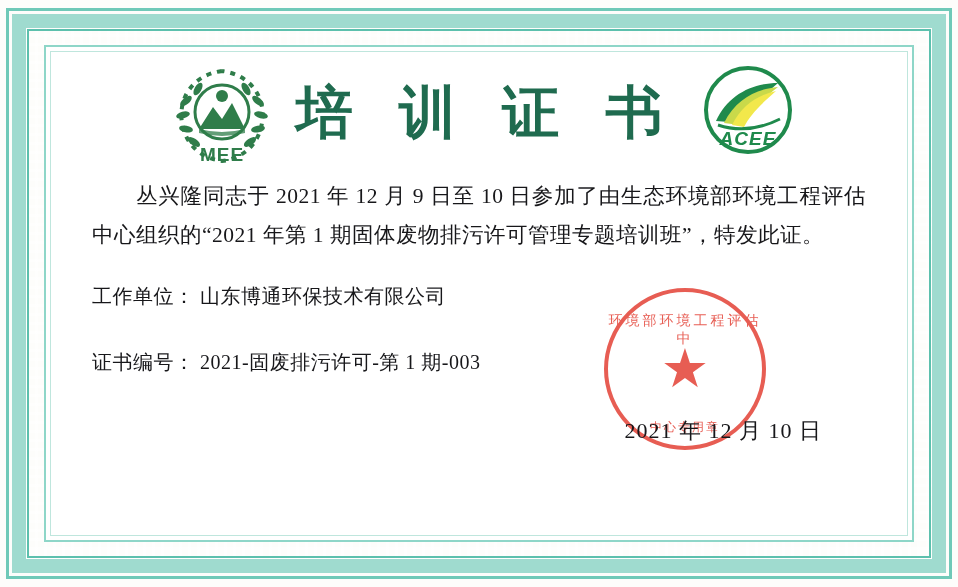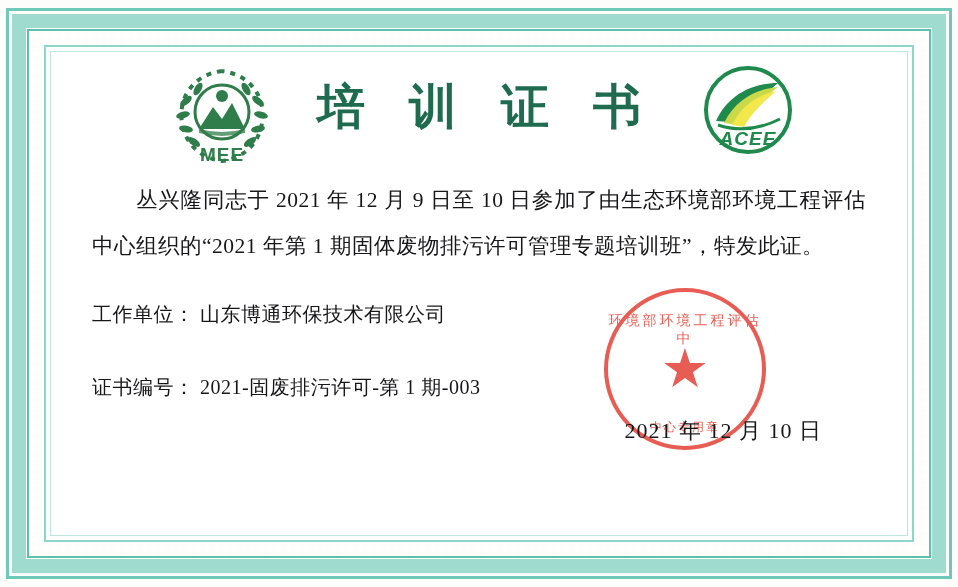--- a/index.html
+++ b/index.html
@@ -102,33 +102,33 @@
     top: 8px;
     width: 108px;
     height: 98px;
     font-style: italic;
   }
   .cert-title {
     position: absolute;
     left: 0; right: 0; top: 18px;
     text-align: center;
     font-family: "Liberation Serif", serif;
-    font-size: 48px;
+    font-size: 57px;
     font-weight: bold;
     letter-spacing: 16px;
     color: #1f6b4f;
     text-indent: 16px;
   }
 
   
   .body-text {
     margin-top: 8px;
     padding: 0 36px 0 36px;
     font-size: 21.5px;
-    line-height: 46px;
+    line-height: 39px;
     color: #17171a;
     text-align: justify;
     font-family: "Liberation Serif", serif;
   }
   .para-main {
     text-indent: 44px;
     letter-spacing: 0.5px;
   }
   .field-row {
     margin-top: 22px;

